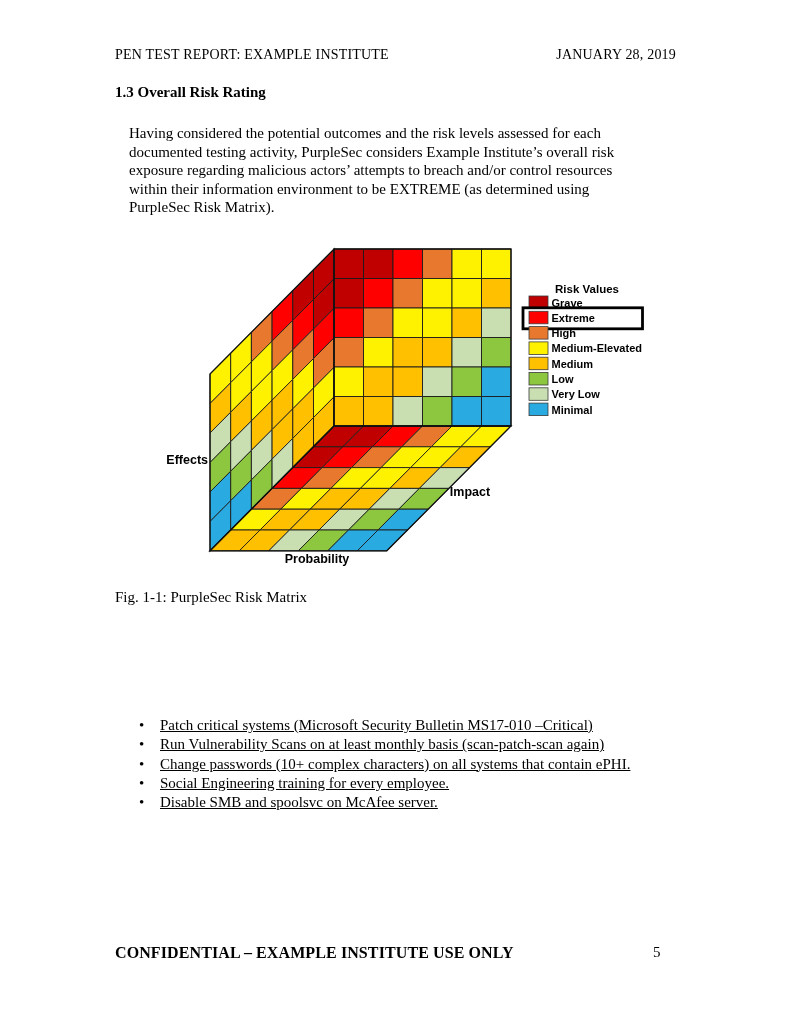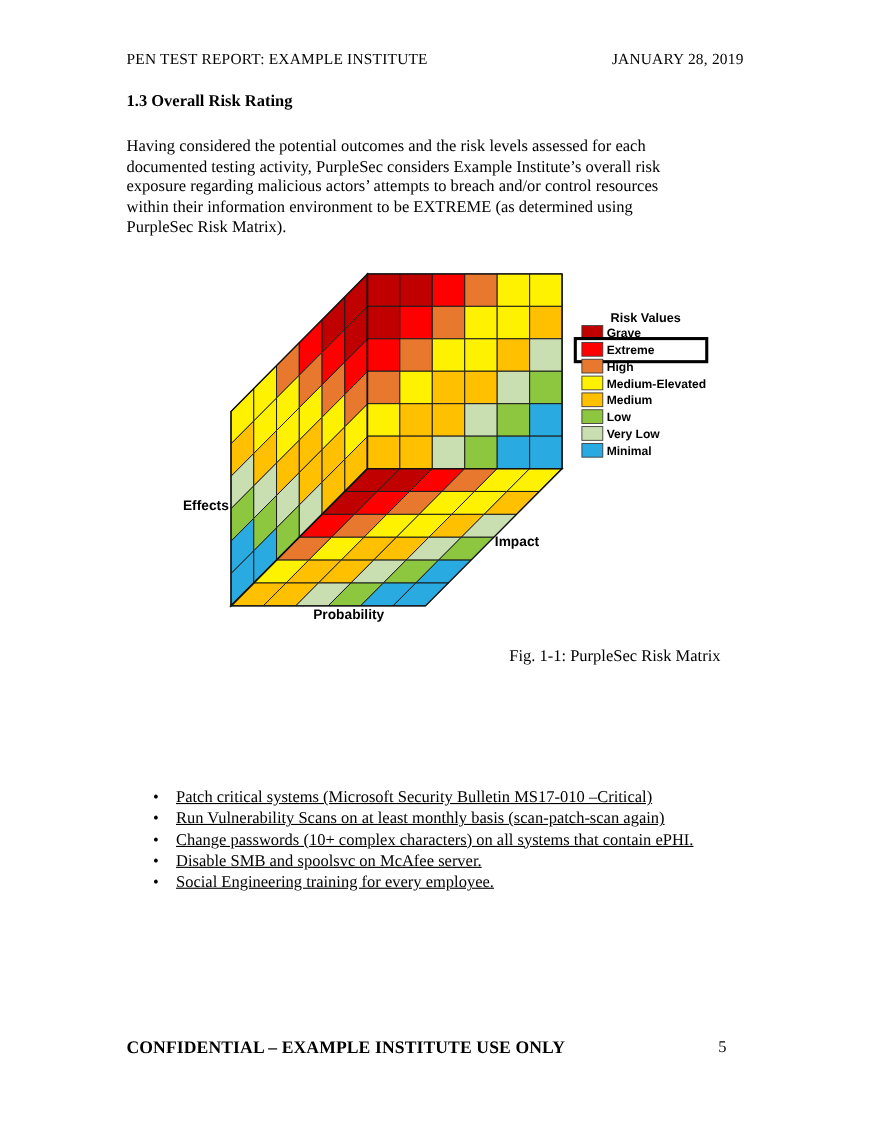--- a/index.html
+++ b/index.html
@@ -7,24 +7,24 @@
     position:relative; width:792px; height:1024px; margin:0 auto;
     background:#ffffff; color:#000;
     font-family:"Liberation Serif", serif;
     overflow:hidden;
   }
   .hdr-left  { position:absolute; left:115px; top:47px;  font-size:14px; letter-spacing:.2px; }
   .hdr-right { position:absolute; right:116px; top:47px; font-size:14px; letter-spacing:.2px; }
   .h-sec { position:absolute; left:115px; font-size:15px; font-weight:bold; }
   .h-13 { top:84px; }
   .h-14 { top:623px; }
-  .para { position:absolute; left:115px; width:540px; font-size:15px; line-height:18.5px; white-space:pre-line; }
+  .para { position:absolute; left:129px; width:540px; font-size:15px; line-height:18.5px; white-space:pre-line; }
   .para-13 { top:124px; }
   .para-14 { top:667px; }
-  .caption { position:absolute; left:115px; width:540px; top:589px; font-size:15px; text-align:right; }
+  .caption { position:absolute; left:115px; width:540px; top:589px; font-size:15px; text-align:left; }
   .bullets { position:absolute; left:137px; top:716px; margin:0; padding:0; list-style:none; font-size:15px; }
   .bullets li { position:relative; padding-left:23px; line-height:19.3px;text-decoration:underline; }
   .bullets li::before { content:"\2022"; position:absolute; left:2px; top:0; }
   .ftr-left { position:absolute; left:115px; top:944px; font-size:16px; font-weight:bold; letter-spacing:.1px; }
   .ftr-page { position:absolute; left:653px; top:944px; font-size:15px; }
   .fig-svg { position:absolute; left:165px; top:240px; width:495px; height:340px; }
 </style>
 </head>
 <body>
 
@@ -187,20 +187,20 @@
       </g>
     </svg>
 
   <div class="caption">Fig. 1-1: PurpleSec Risk Matrix</div>
 
 
   <ul class="bullets">
     <li>Patch critical systems (Microsoft Security Bulletin MS17-010 –Critical)</li>
     <li>Run Vulnerability Scans on at least monthly basis (scan-patch-scan again)</li>
     <li>Change passwords (10+ complex characters) on all systems that contain ePHI.</li>
+    <li>Social Engineering training for every employee.</li>
     <li>Disable SMB and spoolsvc on McAfee server.</li>
-    <li>Social Engineering training for every employee.</li>
   </ul>
 
   <div class="ftr-left">CONFIDENTIAL – EXAMPLE INSTITUTE USE ONLY</div>
   <div class="ftr-page">5</div>
 
 </div>
 
 </body></html>

